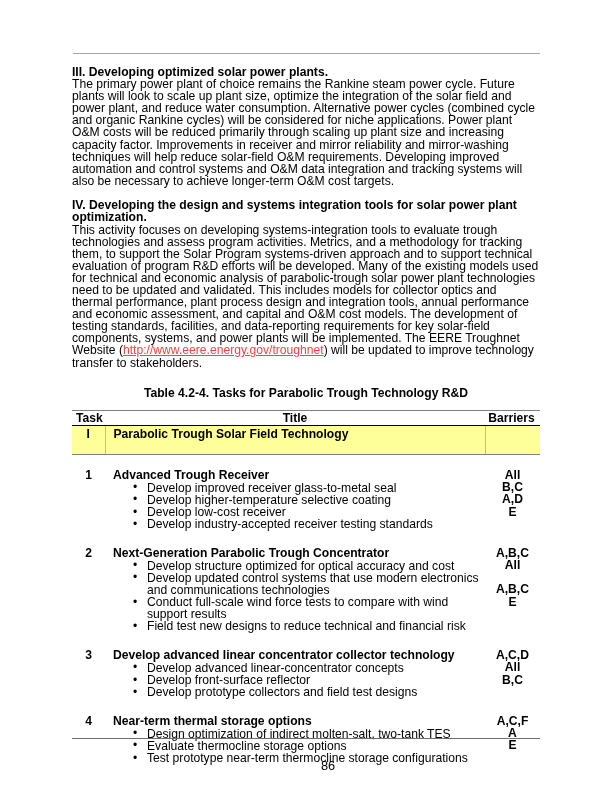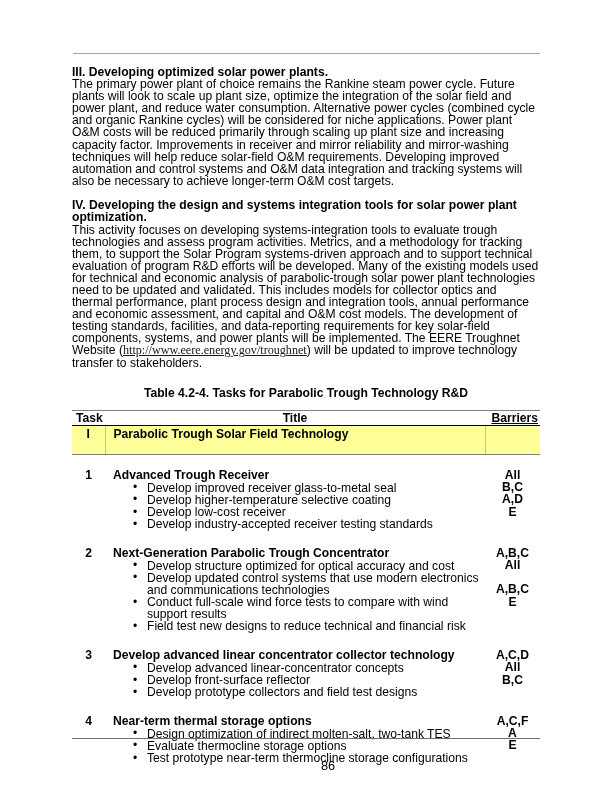--- a/index.html
+++ b/index.html
@@ -49,23 +49,22 @@
   }
   .sec-body {
     font-size: 9.1pt;
     line-height: 12.1px;
     margin: 0;
     text-align: left;
   }
   .block-gap { height: 12.4px; }
 
   a.inline-link {
-    color: #0f172a;
+    color: #ef4444;
     text-decoration: underline;
-    font-family: Liberation Serif, serif;
   }
 
   
   .table-caption {
     margin: 0;
     font-size: 9.1pt;
     font-weight: bold;
     text-align: center;
     line-height: 13px;
   }
@@ -91,21 +90,21 @@
 
   
   tr.hdr th {
     border-top: 1.1px solid #7f7f7f;
     border-bottom: 1.1px solid #000000;
     font-weight: bold;
     padding: 1px 0 1.5px 0;
   }
   tr.hdr th.h-task  { text-align: left;   padding-left: 4px; }
   tr.hdr th.h-title { text-align: center; }
-  tr.hdr th.h-barr  { text-align: right;  padding-right: 2px; text-decoration: underline; }
+  tr.hdr th.h-barr  { text-align: center;  padding-right: 2px; }
 
   
   tr.section-row td {
     background: #ffff99;
     border-bottom: 1.1px solid #7f7f7f;
     font-weight: bold;
     height: 26px;
     padding-top: 2px;
   }
   tr.section-row td.s-num   { text-align: center; border-right: 1px solid #bfbf8f; }

